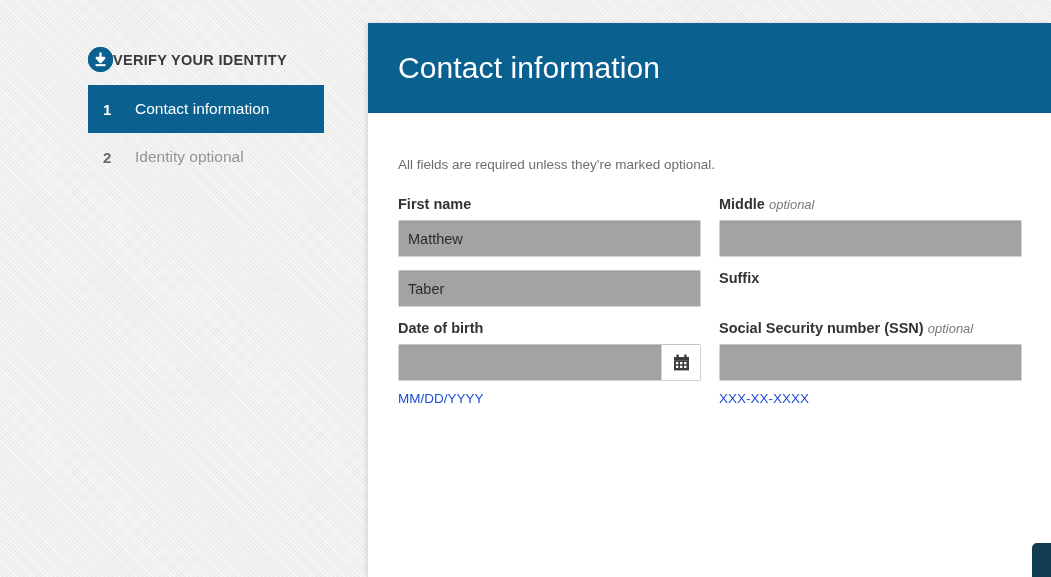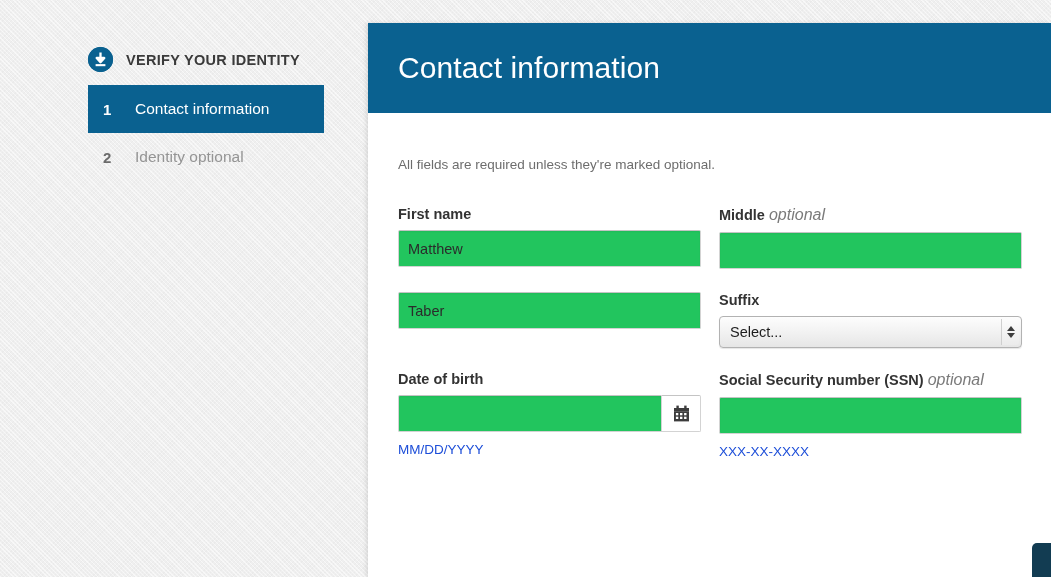--- a/index.html
+++ b/index.html
@@ -32,21 +32,20 @@
     top: 0;
     width: 368px;
     height: 577px;
   }
   .sidebar-heading {
     position: absolute;
     left: 88px;
     top: 47px;
     display: flex;
     align-items: center;
-    gap: 13px;
   }
   .download-icon {
     width: 25px;
     height: 25px;
     border-radius: 50%;
     background: #0a6190;
     display: block;
     position: relative;
     flex: 0 0 auto;
   }
@@ -138,44 +137,43 @@
   }
 
   .form-row {
     display: flex;
     gap: 18px;
     margin-bottom: 13px;
   }
   .field {
     width: 303px;
     flex: 0 0 auto;
-    margin-top: 10px;
   }
   .field-label {
     font-size: 14.5px;
     font-weight: bold;
     color: #333333;
     margin-bottom: 8px;
     display: block;
   }
   .optional-tag {
     font-weight: normal;
     font-style: italic;
     color: #7a7a7a;
-    font-size: 16px;
+    font-size: 13px;
   }
 
   .text-input {
     width: 303px;
     height: 37px;
     box-sizing: border-box;
     border: 1px solid #d3d3d3;
     border-top-color: #c4c4c4;
     border-radius: 2px;
-    background: #22c55e;
+    background: #a3a3a3;
     box-shadow: inset 0 1px 2px rgba(0,0,0,0.055);
     font-family: "Liberation Sans", sans-serif;
     font-size: 14.5px;
     color: #2b2b2b;
     padding: 0 9px;
     outline: none;
   }
   .text-input::placeholder { color: #9a9a9a; }
 
   
@@ -335,29 +333,20 @@
       <div class="form-row">
 
         <div class="field">
           <input class="text-input" type="text" value="Taber" style="">
         </div>
 
         <div class="field">
           <label class="field-label">
             <span>Suffix</span>
           </label>
-          <div class="select-wrap">
-            <div class="select-box">
-              <span>Select...</span>
-            </div>
-            <div class="select-stepper">
-              <span class="tri-up"></span>
-              <span class="tri-down"></span>
-            </div>
-          </div>
         </div>
 
       </div>
 
       <div class="form-row">
 
         <div class="field">
           <label class="field-label">
             <span>Date of birth</span>
           </label>

